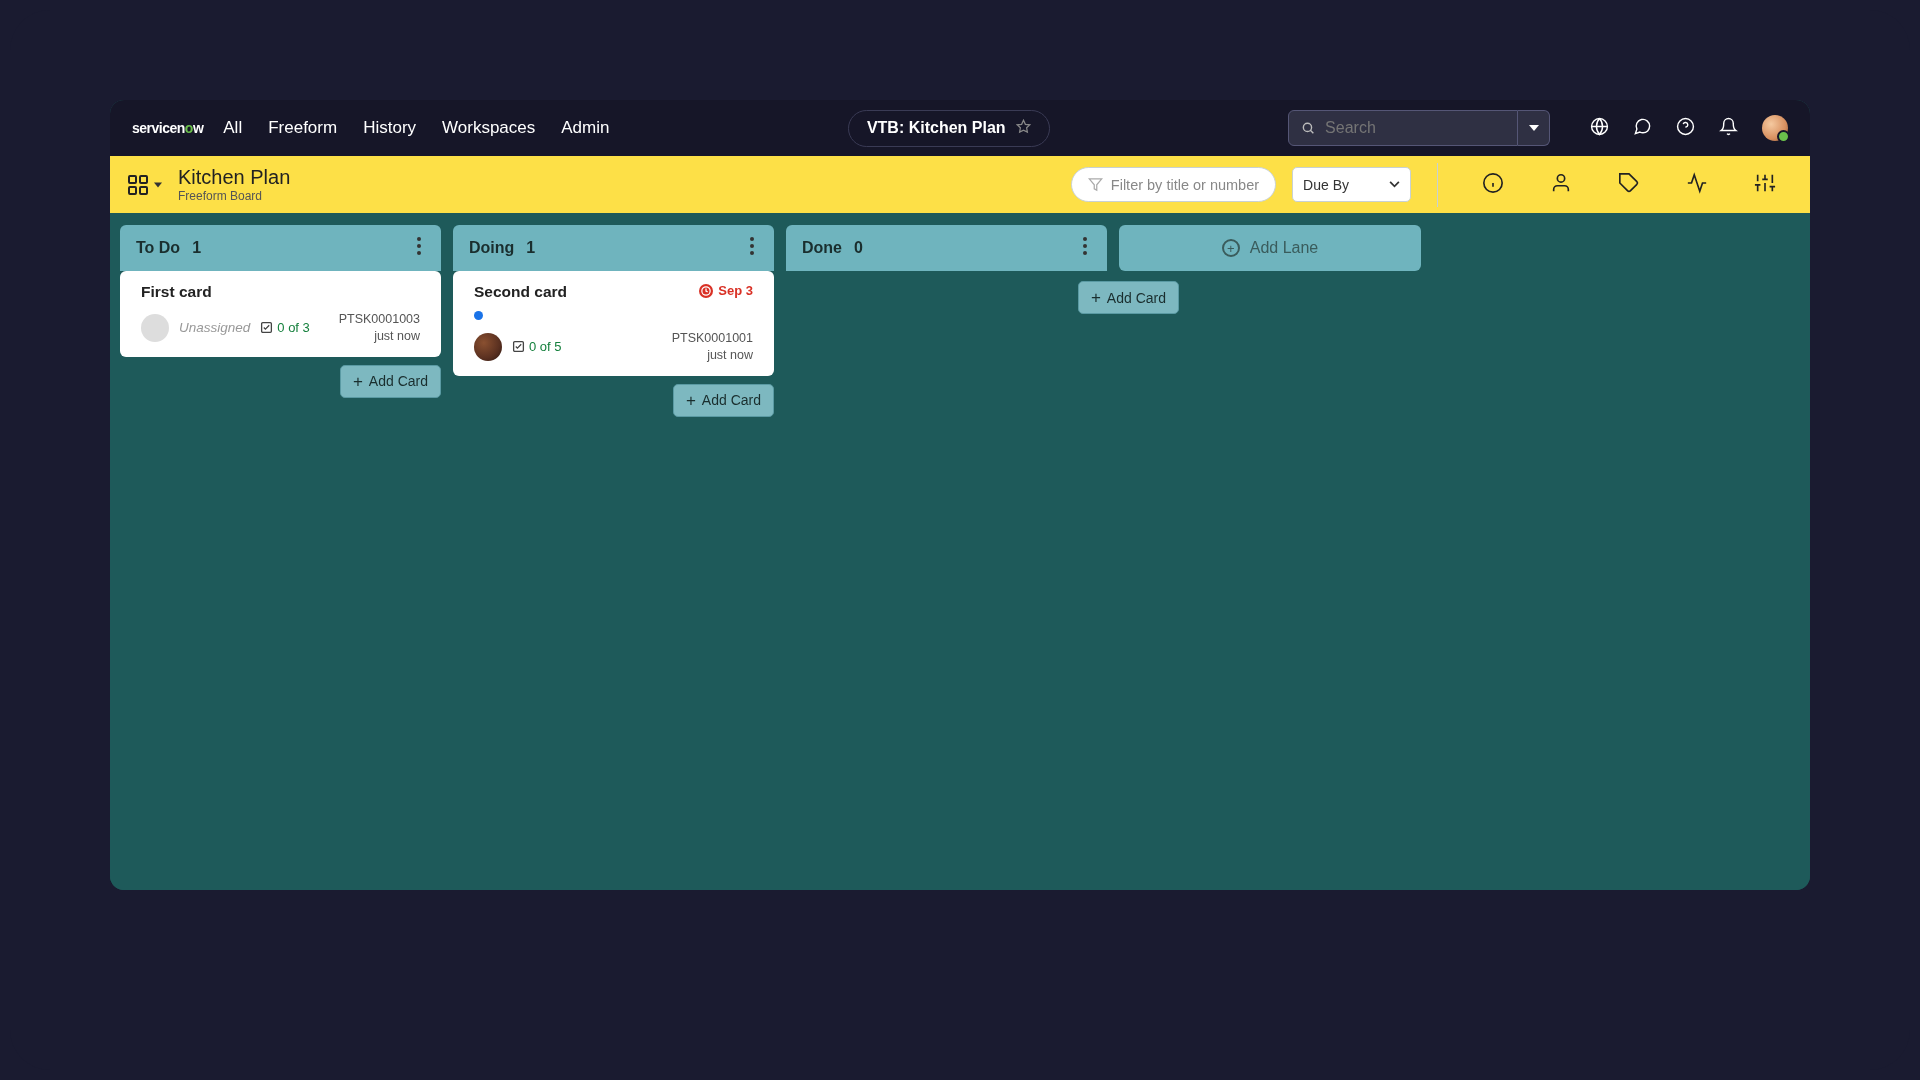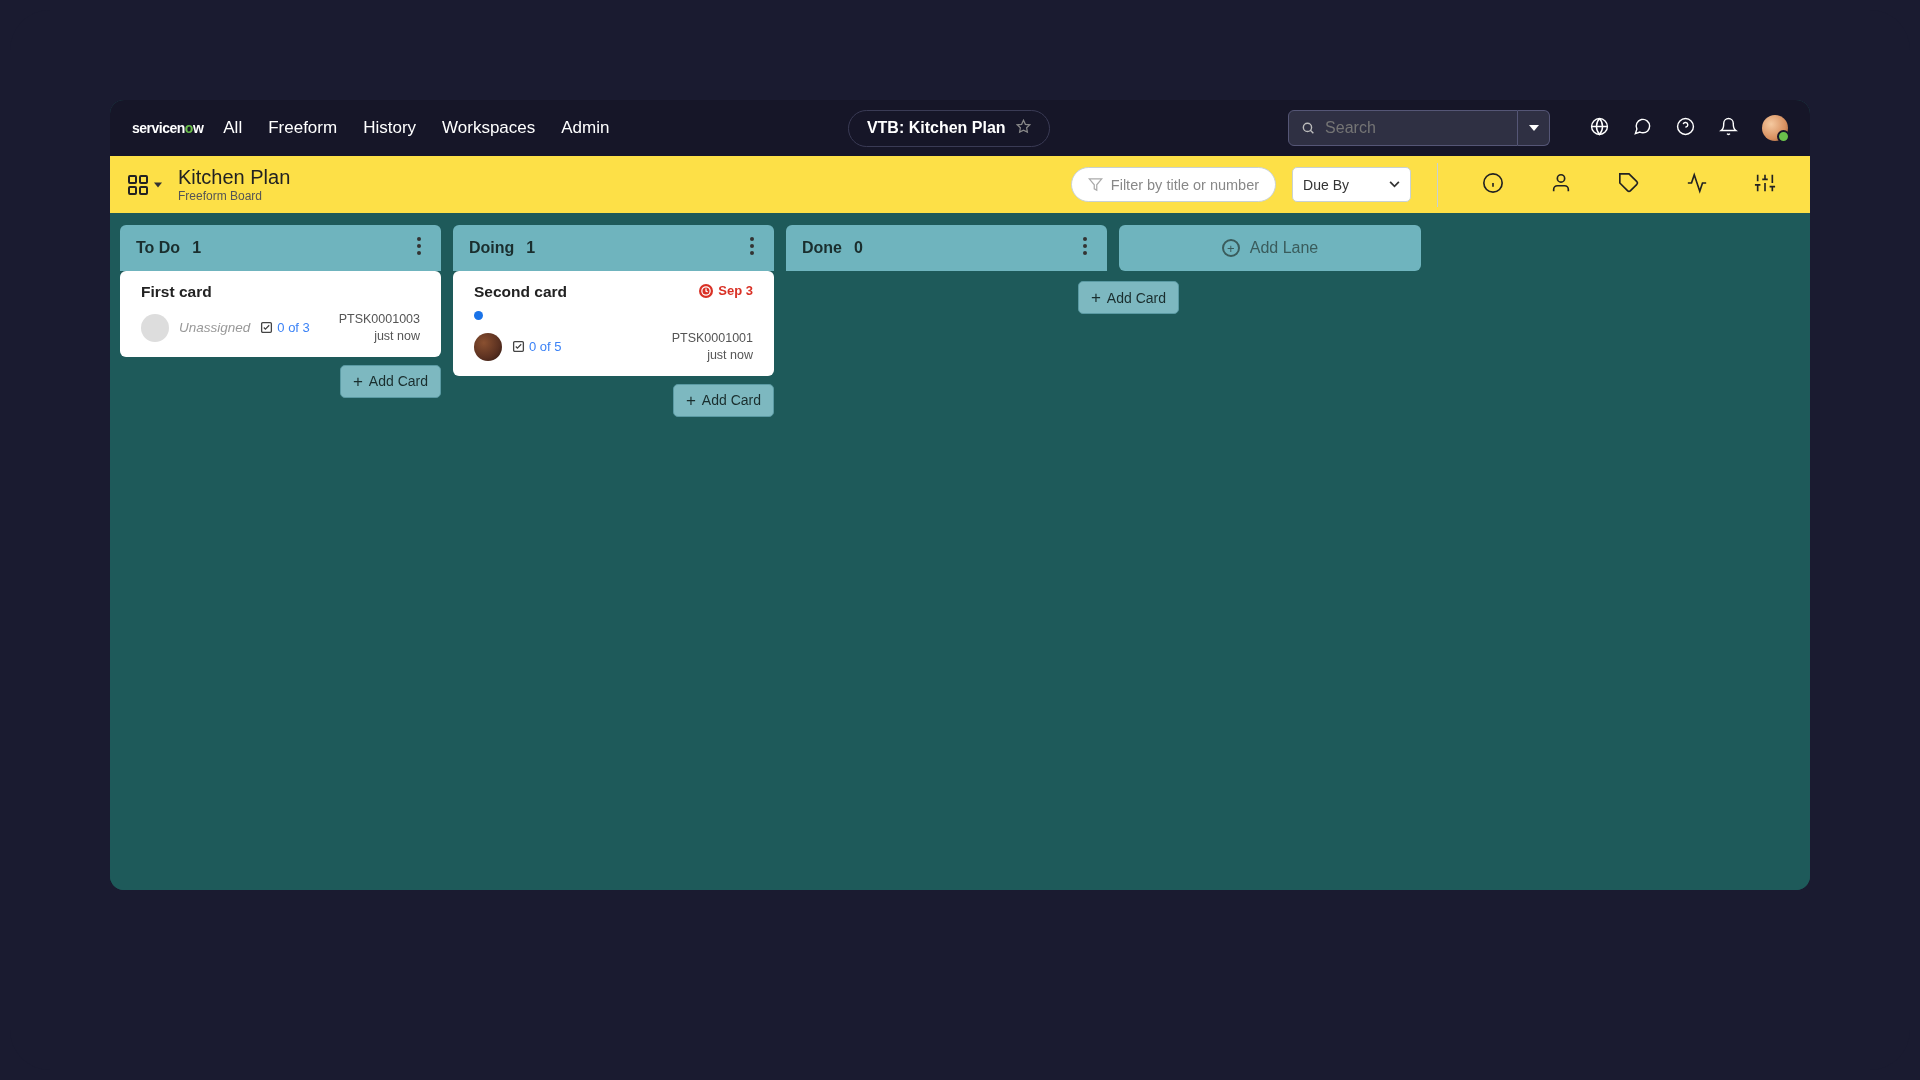--- a/index.html
+++ b/index.html
@@ -318,21 +318,21 @@
   .assignee-name {
     font-size: 13.5px;
     font-style: italic;
     color: #999;
   }
   .checklist {
     display: flex;
     align-items: center;
     gap: 4px;
     font-size: 13px;
-    color: #3b82f6;
+    color: #15803d;
   }
   .card-right {
     margin-left: auto;
     text-align: right;
     font-size: 12.5px;
     color: #555;
     line-height: 1.35;
   }
   .add-card-btn {
     margin-top: 8px;

